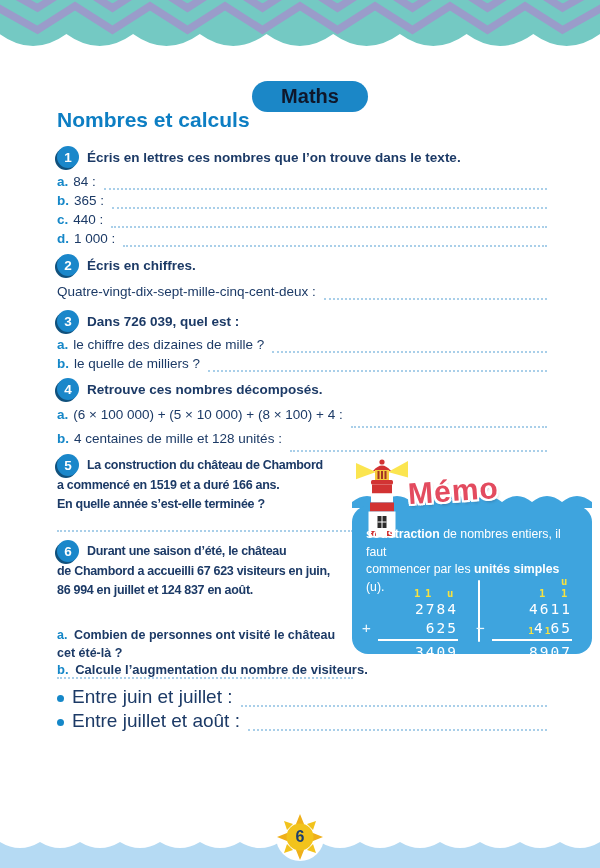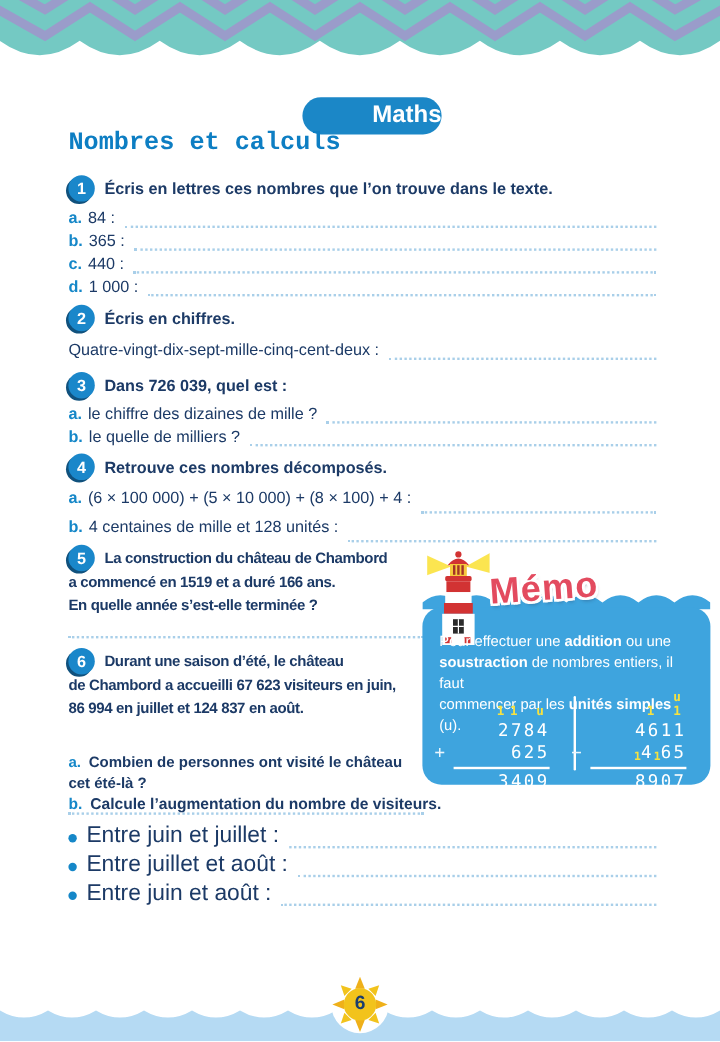--- a/index.html
+++ b/index.html
@@ -3,23 +3,23 @@
 <meta charset="utf-8">
 <style>
   html,body{margin:0;padding:0;background:#fff;}
   .page{position:relative;width:600px;height:868px;background:#ffffff;overflow:hidden;
         font-family:"Liberation Sans",sans-serif;color:#1c3a66;}
   svg{display:block;}
 
   
   .band-top{position:absolute;top:0;left:0;width:600px;height:56px;}
   .pill{position:absolute;left:252px;top:81px;width:116px;height:31px;border-radius:17px;
-        background:#1b87c7;display:flex;align-items:center;justify-content:flex-end;
-        color:#ffffff;font-weight:bold;font-size:20px;}
-  .section-title{position:absolute;left:57px;top:108px;font-size:21px;font-weight:bold;color:#0d7ec3;font-family:Liberation Mono, monospace;}
+        background:#1b87c7;display:flex;align-items:center;justify-content:center;
+        color:#0f172a;font-weight:bold;font-size:20px;}
+  .section-title{position:absolute;left:57px;top:108px;font-size:21px;font-weight:bold;color:#0d7ec3;}
 
   
   .ex{position:absolute;left:57px;width:490px;}
   .ex-narrow{width:296px;}
   .ex-title{display:flex;align-items:center;gap:8px;font-weight:bold;font-size:13.5px;color:#1c3a66;height:22px;}
   .badge{flex:none;width:22px;height:22px;border-radius:50%;background:#1a87ca;color:#fff;
          font-weight:bold;font-size:13.5px;display:flex;align-items:center;justify-content:center;
          box-shadow:-2px 2px 0 #10517d;}
   .rows{margin-top:6px;}
   .item-row{display:flex;align-items:baseline;height:19px;font-size:13.5px;color:#1c3a66;}
@@ -197,25 +197,20 @@
       <div class="bullet-row">
         <span class="dot"></span>
         <span>Entre juin et juillet :</span>
         <span class="leader"></span>
       </div>
       <div class="bullet-row">
         <span class="dot"></span>
         <span>Entre juillet et août :</span>
         <span class="leader"></span>
       </div>
-      <div class="bullet-row">
-        <span class="dot"></span>
-        <span>Entre juin et août :</span>
-        <span class="leader"></span>
-      </div>
     </div>
   </div>
 
   <div class="memo">
     <svg class="memo-wave" viewBox="0 0 240 14" preserveAspectRatio="none">
       <path fill="#3ea4de" d="M0,14 V8 q15,-12 30,0 q15,-12 30,0 q15,-12 30,0 q15,-12 30,0 q15,-12 30,0 q15,-12 30,0 q15,-12 30,0 q15,-12 30,0 V14 Z"></path>
     </svg>
     <div class="memo-body"></div>
 
     <svg width="52" height="80" viewBox="0 0 52 80" style="position:absolute;left:4px;top:-2px;">
@@ -236,23 +231,20 @@
       <line x1="26" y1="58" x2="26" y2="70" stroke="#fff" stroke-width="1"></line>
       <line x1="21.5" y1="64" x2="30.5" y2="64" stroke="#fff" stroke-width="1"></line>
       <rect x="15" y="73" width="5" height="5" fill="#d23333"></rect>
       <rect x="31" y="73" width="5" height="5" fill="#d23333"></rect>
     </svg>
 
     <div class="memo-title">Mémo</div>
 
     <div class="memo-text">
       <div>
-        <span>Pour effectuer une </span><b>addition</b><span> ou une</span>
-      </div>
-      <div>
         <b>soustraction</b><span> de nombres entiers, il faut</span>
       </div>
       <div>
         <span>commencer par les </span><b>unités simples</b><span> (u).</span>
       </div>
     </div>
 
     <div class="calc">
       <div class="col col-add">
         <div class="tinyrow">&nbsp;</div>

